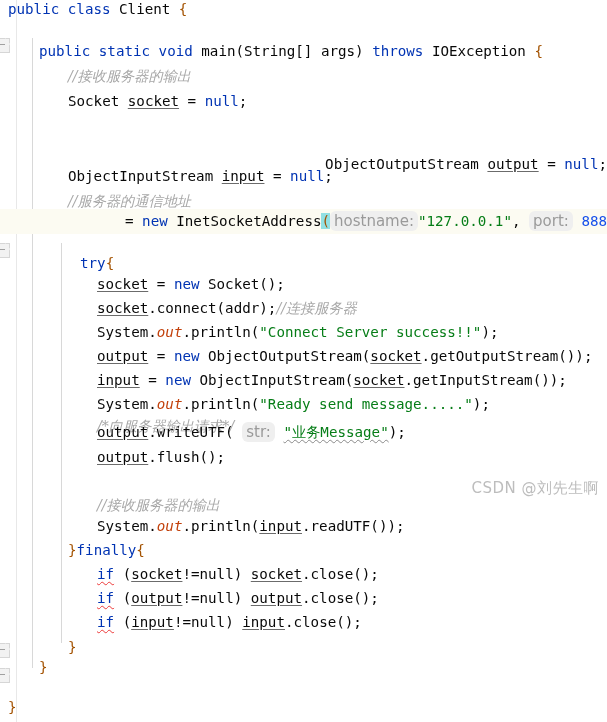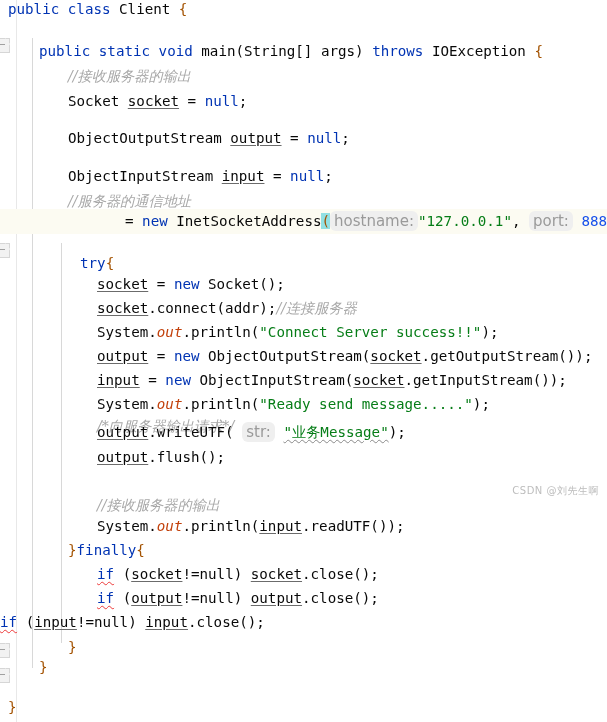--- a/index.html
+++ b/index.html
@@ -127,21 +127,21 @@
     text-decoration-thickness: 1px;
     text-underline-offset: 2px;
   }
 
   
   .watermark {
     position: absolute;
     right: 8px;
     bottom: 16px;
     color: #bdbdbd;
-    font-size: 10px;
+    font-size: 15px;
     font-family: "DejaVu Sans", "Liberation Sans", sans-serif;
     letter-spacing: 0.5px;
   }
 </style>
 </head>
 <body>
 
 <div class="editor">
 
   <div class="gutter">
@@ -159,21 +159,21 @@
 
     <div class="line" style="top:-3px;"><span class="txt" style="padding-left:8px;"><span class="kw">public</span> <span class="kw">class</span> <span class="plain">Client</span> <span class="brace">{</span></span></div>
 
     <div class="line" style="top:39px;"><span class="txt" style="padding-left:39px;"><span class="kw">public</span> <span class="kw">static</span> <span class="kw">void</span> <span class="plain">main(String[] args) </span><span class="kw">throws</span><span class="plain"> IOException </span><span class="brace">{</span></span></div>
 
     <div class="line" style="top:64px;"><span class="txt" style="padding-left:68px;"><span class="cmt">//接收服务器的输出</span></span></div>
 
     <div class="line" style="top:89px;"><span class="txt" style="padding-left:68px;"><span class="plain">Socket </span><span class="local">socket</span><span class="plain"> = </span><span class="kw">null</span><span class="plain">;</span></span></div>
 
 
-    <div class="line" style="top:126px;"><span class="txt" style="padding-left:68px;"><span class="plain">ObjectOutputStream </span><span class="local">output</span><span class="plain"> = </span><span class="kw">null</span><span class="plain">;</span></span></div>
+    <div class="line" style="top:152px;text-align:right;"><span class="txt" style="padding-left:68px;"><span class="plain">ObjectOutputStream </span><span class="local">output</span><span class="plain"> = </span><span class="kw">null</span><span class="plain">;</span></span></div>
 
     <div class="line" style="top:189px;"><span class="txt" style="padding-left:68px;"><span class="cmt">//服务器的通信地址</span></span></div>
 
     <div class="line" style="top:164px;"><span class="txt" style="padding-left:68px;"><span class="plain">ObjectInputStream </span><span class="local">input</span><span class="plain"> = </span><span class="kw">null</span><span class="plain">;</span></span></div>
 
     <div class="line" style="top:209px;"><span class="txt" style="padding-left:68px;"><span class="plain">InetSocketAddress addr</span></span></div>
 
     <div class="line current" style="top:209px; height:25px; top:209px;"></div>
     <div class="line current" style="top:209px;"></div>
     <div class="line" style="top:209px;"><span class="txt" style="padding-left:125px;"><span class="plain">= </span><span class="kw">new</span><span class="plain"> InetSocketAddress</span><span class="brace brmatch">(</span><span class="hint">hostname:</span><span class="str">"127.0.0.1"</span><span class="plain">, </span><span class="hint">port:</span> <span class="num">8888</span><span class="brace brmatch">)</span><span class="plain">;</span></span></div>
@@ -203,21 +203,21 @@
     <div class="line" style="top:493px;"><span class="txt" style="padding-left:97px;"><span class="cmt">//接收服务器的输出</span></span></div>
 
     <div class="line" style="top:514px;"><span class="txt" style="padding-left:97px;"><span class="plain">System.</span><span class="fld">out</span><span class="plain">.println(</span><span class="local">input</span><span class="plain">.readUTF());</span></span></div>
 
     <div class="line" style="top:538px;"><span class="txt" style="padding-left:68px;"><span class="brace">}</span><span class="kw">finally</span><span class="brace">{</span></span></div>
 
     <div class="line" style="top:562px;"><span class="txt" style="padding-left:97px;"><span class="kw wavy">if</span><span class="plain"> (</span><span class="local">socket</span><span class="plain">!=null) </span><span class="local">socket</span><span class="plain">.close();</span></span></div>
 
     <div class="line" style="top:586px;"><span class="txt" style="padding-left:97px;"><span class="kw wavy">if</span><span class="plain"> (</span><span class="local">output</span><span class="plain">!=null) </span><span class="local">output</span><span class="plain">.close();</span></span></div>
 
-    <div class="line" style="top:610px;"><span class="txt" style=""><span class="kw wavy">if</span><span class="plain"> (</span><span class="local">input</span><span class="plain">!=null) </span><span class="local">input</span><span class="plain">.close();</span></span></div>
+    <div class="line" style="top:610px;"><span class="txt" style="padding-left:97px;"><span class="kw wavy">if</span><span class="plain"> (</span><span class="local">input</span><span class="plain">!=null) </span><span class="local">input</span><span class="plain">.close();</span></span></div>
 
     <div class="line" style="top:635px;"><span class="txt" style="padding-left:68px;"><span class="brace">}</span></span></div>
 
     <div class="line" style="top:655px;"><span class="txt" style="padding-left:39px;"><span class="brace">}</span></span></div>
 
     <div class="line" style="top:695px;"><span class="txt" style="padding-left:8px;"><span class="brace">}</span></span></div>
 
   </div>
 
   <div class="watermark">CSDN @刘先生啊</div>

